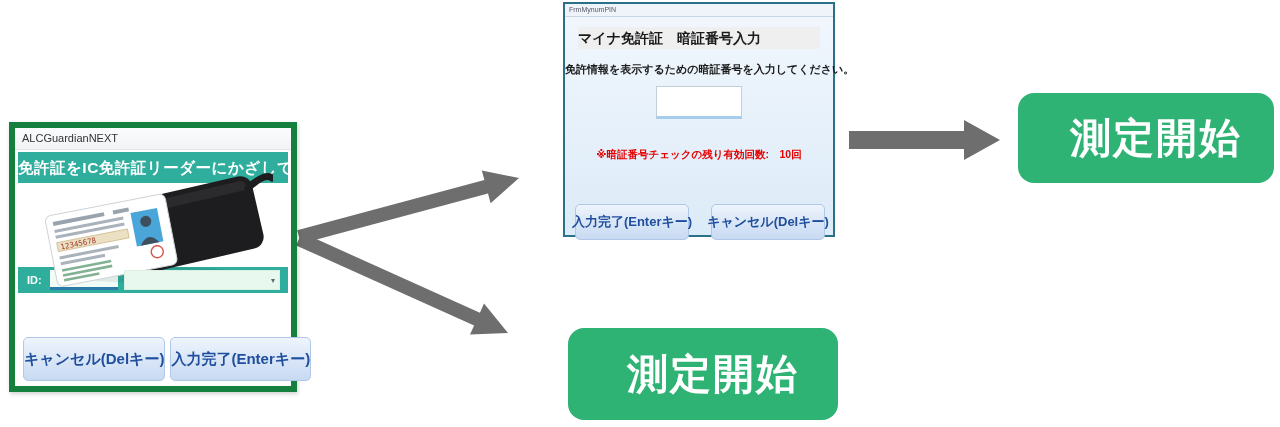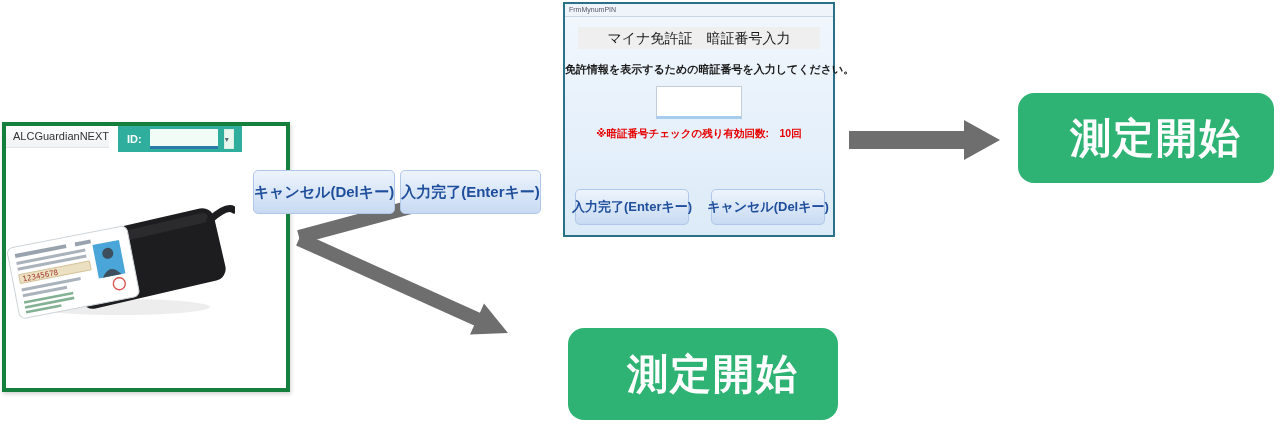--- a/index.html
+++ b/index.html
@@ -7,24 +7,24 @@
   body { font-family: "Liberation Sans", "DejaVu Sans", sans-serif; }
   .canvas {
     position: relative; width: 1280px; height: 427px;
     background: #ffffff; overflow: hidden;
   }
   
   .arrows-layer { position: absolute; inset: 0; z-index: 1; }
 
   
   .lw {
-    position: absolute; left: 2px; top: 122px; width: 288px; height: 270px;
-    background: #ffffff; border: 4px solid #15803d;
+    position: absolute; left: 9px; top: 122px; width: 288px; height: 270px;
+    background: #ffffff; border: 6px solid #15803d;
     box-shadow: 1px 2px 4px rgba(0,0,0,0.18);
-    display: flex; flex-direction: row; z-index: 2;
+    display: flex; flex-direction: column; z-index: 2;
   }
   .lw-titlebar {
     height: 22px; background: linear-gradient(#fbfcfd,#f1f3f5);
     border-bottom: 1px solid #e2e6ea;
     font-size: 11px; color: #333; line-height: 21px; padding-left: 7px;
   }
   .lw-header {
     margin: 2px 3px 0 3px; height: 31px; background: #2fae9d;
     color: #ffffff; font-weight: bold; font-size: 15.5px;
     text-align: center; line-height: 31px; letter-spacing: 0.5px;
@@ -64,36 +64,36 @@
     background: linear-gradient(#f2f7fd,#dcebf8);
     border: 2px solid #2a7087; z-index: 2;
     display: flex; flex-direction: column;
   }
   .pw-titlebar {
     height: 13px; background: #eef4fa; border-bottom: 1px solid #c9d7e4;
     font-size: 7px; color: #556; line-height: 12px; padding-left: 4px;
   }
   .pw-header {
     margin: 10px 13px 0 13px; height: 22px; background: #efefef;
-    text-align: center; line-height: 22px;
-    font-weight: normal; font-size: 14px; color: #1a1a1a;
+    line-height: 22px;
+    font-weight: bold; font-size: 14px; color: #1a1a1a;
     white-space: nowrap;
   }
   .pw-instruction {
     margin-top: 13px; text-align: left;
     font-weight: bold; font-size: 11px; color: #1a1a1a;
     white-space: nowrap;
   }
   .pw-input-wrap { margin-top: 9px; text-align: center; }
   .pw-input {
     width: 86px; height: 33px; background: #ffffff;
     border: 1px solid #c2cfdb; border-bottom: 3px solid #a8cdec;
     outline: none; font-size: 16px; padding: 0 4px; caret-color: #000;
   }
-  .pw-warnings { margin-top: 4px; }
+  .pw-warnings { margin-top: 25px; }
   .pw-warning {
     text-align: center; font-weight: bold; font-size: 10.5px;
     color: #e60000; line-height: 20px; white-space: nowrap;
   }
   .pw-buttons {
     margin: auto 8px 10px 10px; display: flex; justify-content: space-between;
   }
   .pw-buttons .blue-btn { flex: none; width: 114px; height: 36px; font-size: 13px; }
   
   .start-node {

